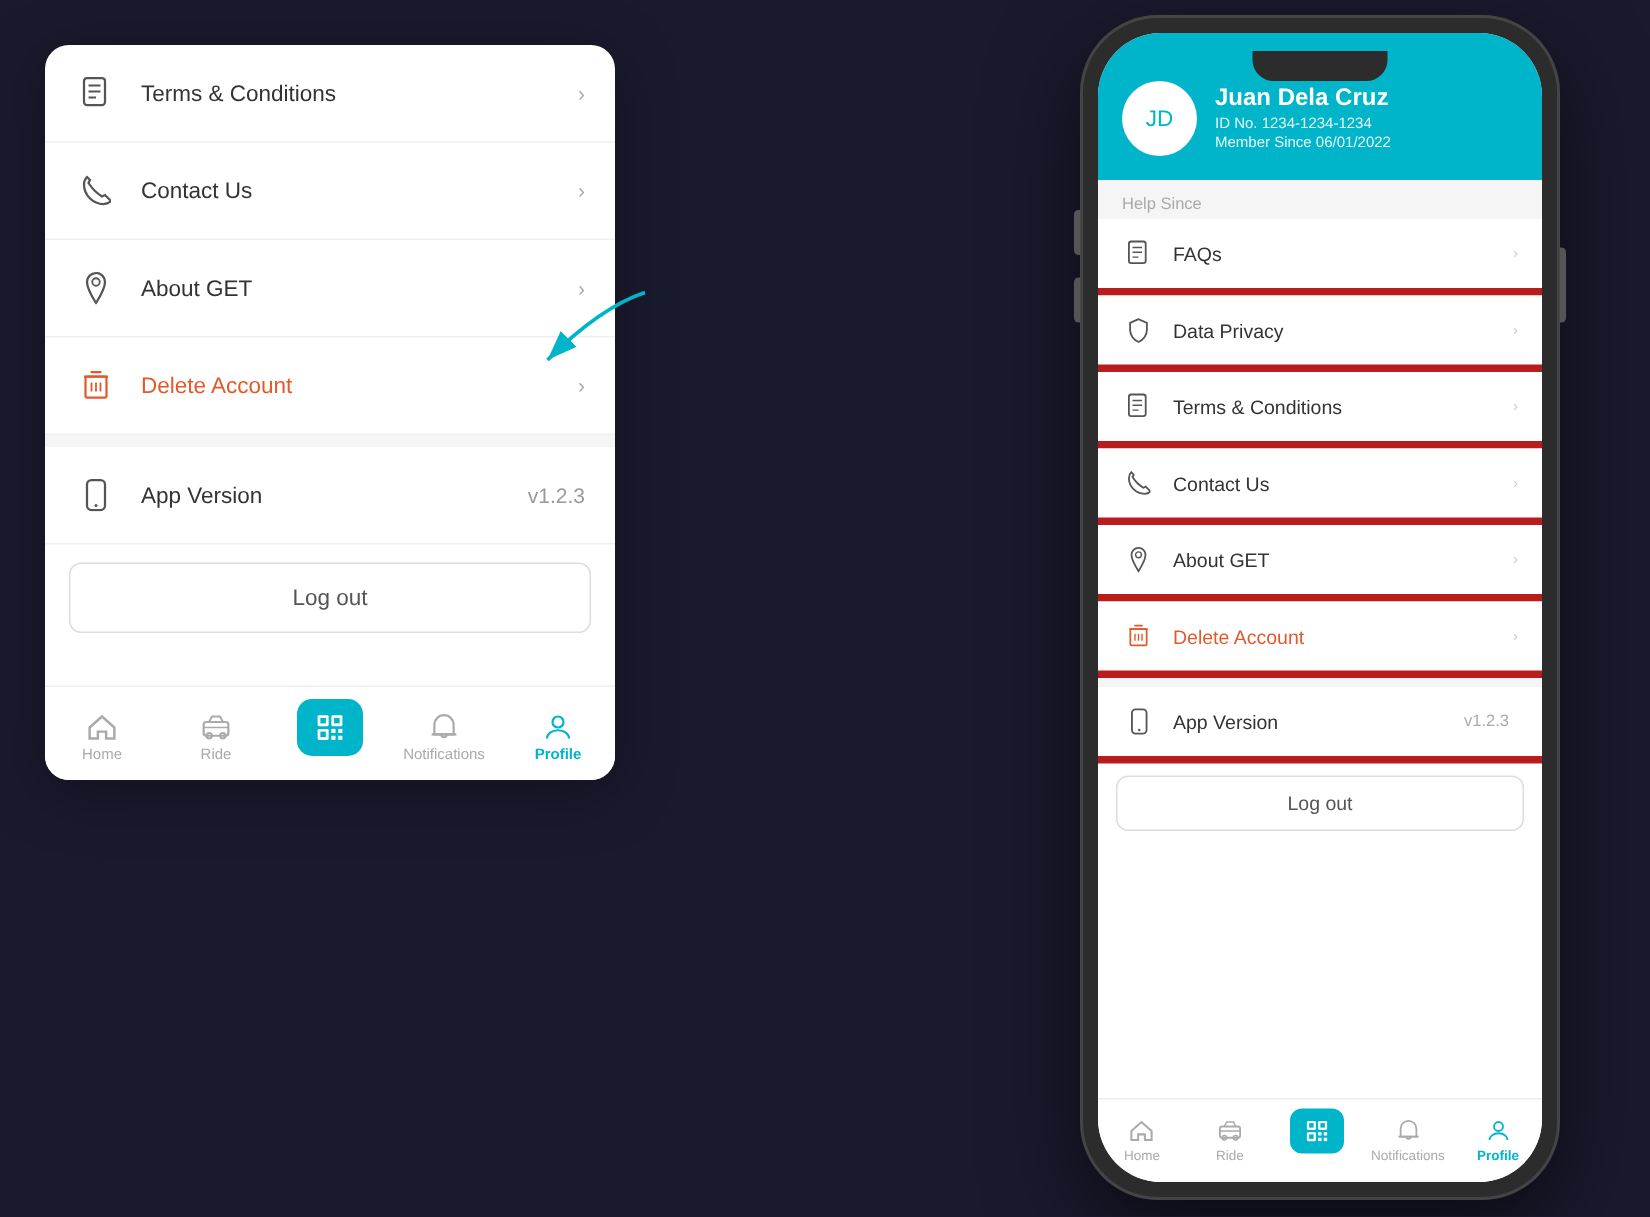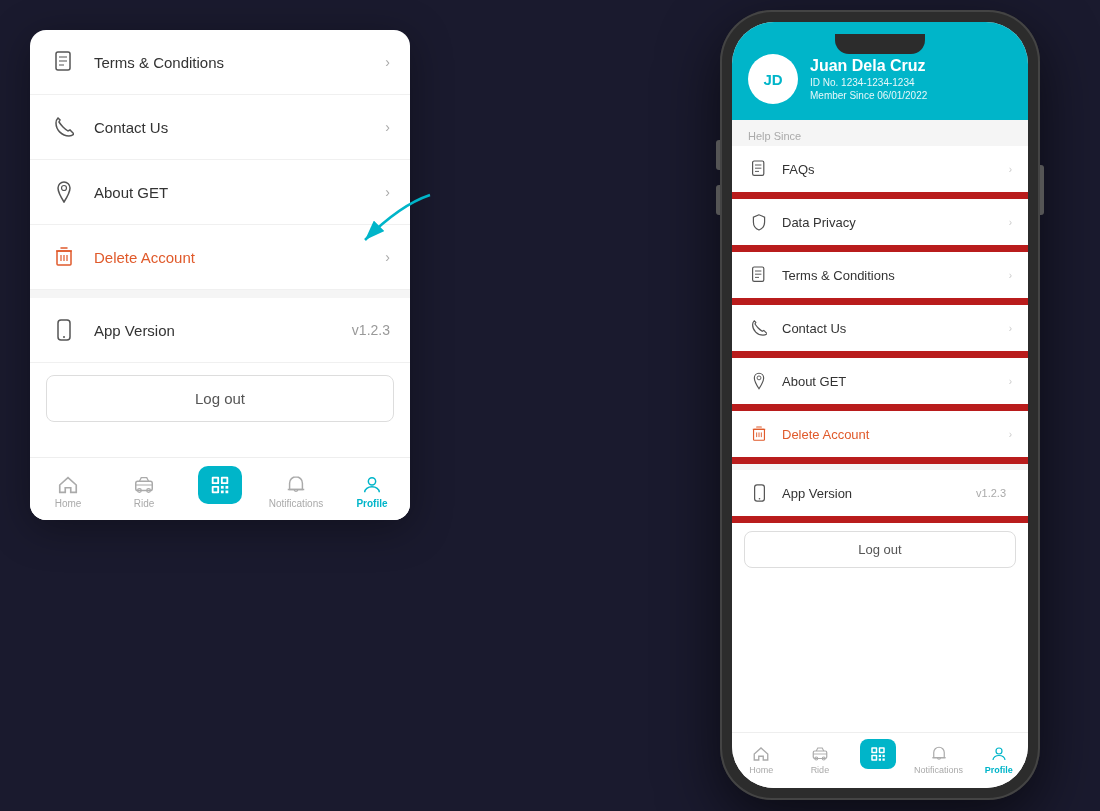--- a/index.html
+++ b/index.html
@@ -167,21 +167,21 @@
       flex-shrink: 0;
     }
     .avatar-circle {
       width: 50px;
       height: 50px;
       border-radius: 50%;
       background: #fff;
       display: flex;
       align-items: center;
       justify-content: center;
-      font-weight: 700;
+      font-weight: 400;
       font-size: 15px;
       color: #00b5c9;
       flex-shrink: 0;
     }
     .user-info { flex: 1; }
     .user-name {
       font-size: 16px;
       font-weight: 700;
       color: #fff;
     }
@@ -202,21 +202,21 @@
     .section-label {
       font-size: 11px;
       color: #aaa;
       padding: 10px 16px 4px;
       background: #f5f5f5;
     }
     .p-menu-item {
       display: flex;
       align-items: center;
       padding: 12px 16px;
-      border-bottom: 7px solid #b91c1c;
+      border-bottom: 5px solid #b91c1c;
       background: #fff;
       cursor: pointer;
       position: relative;
     }
     .p-menu-icon {
       width: 22px;
       height: 22px;
       margin-right: 12px;
       display: flex;
       align-items: center;

